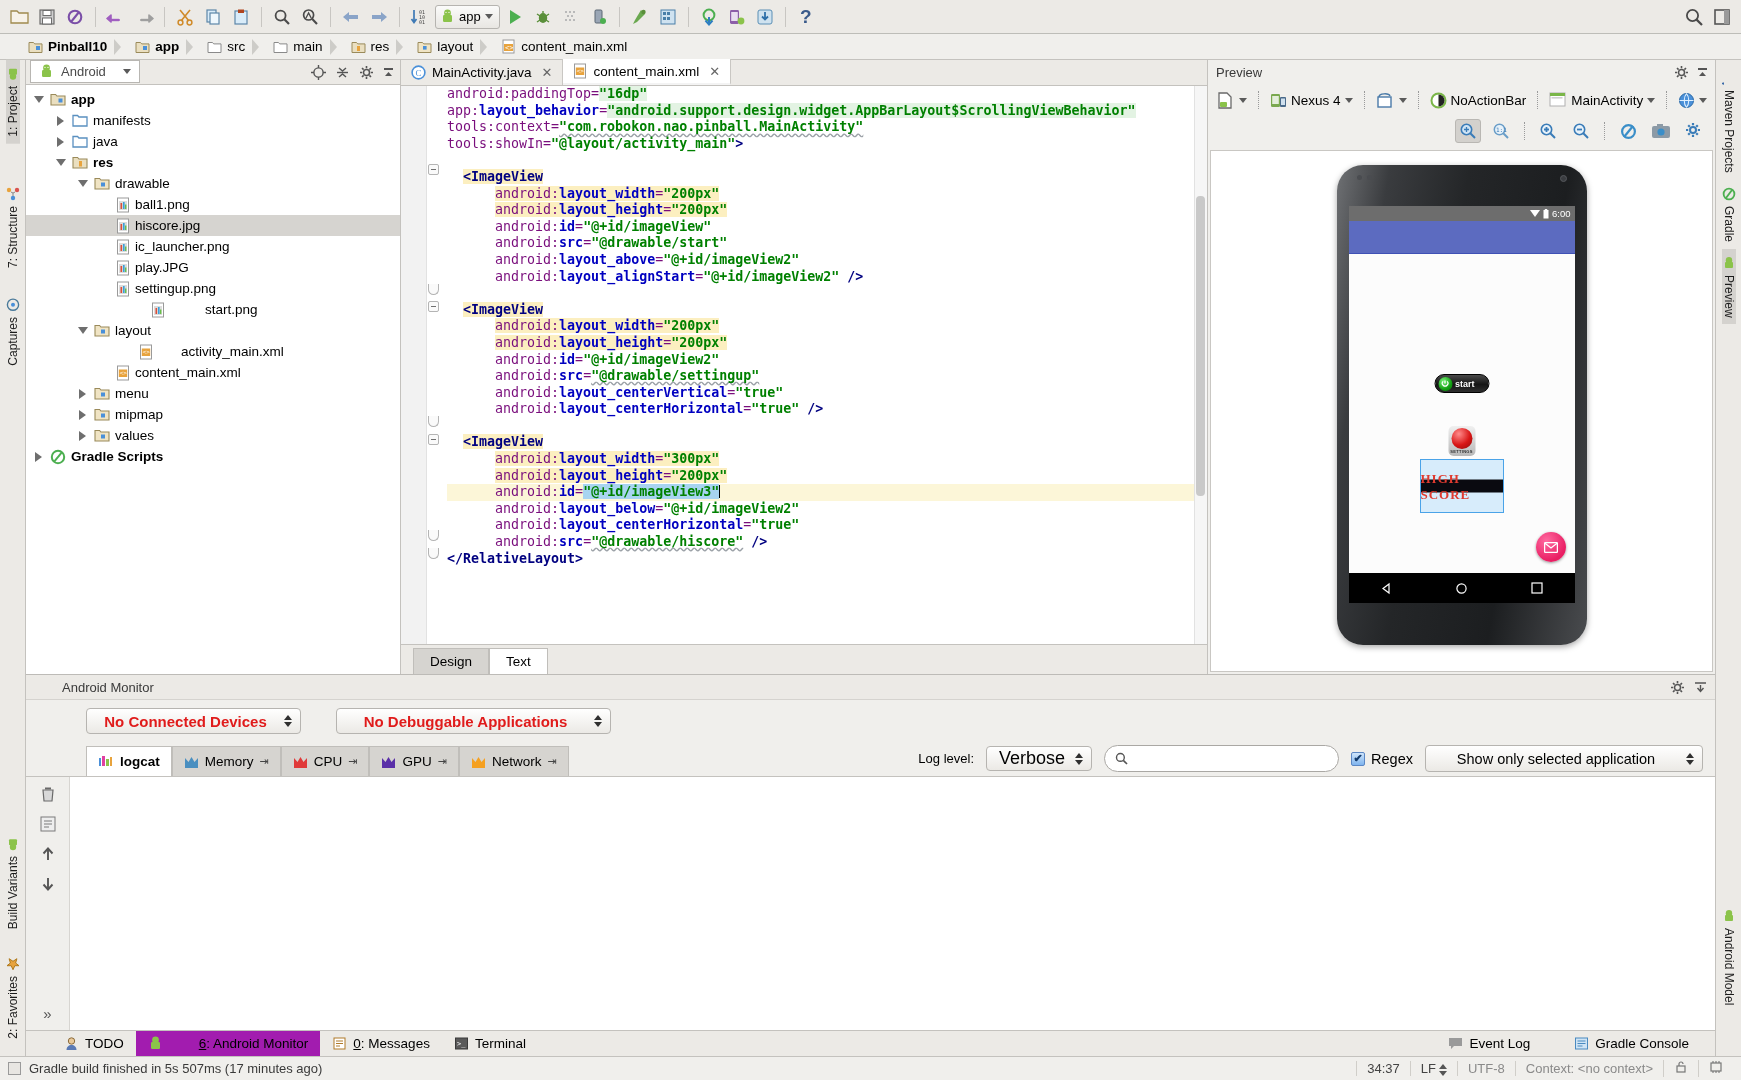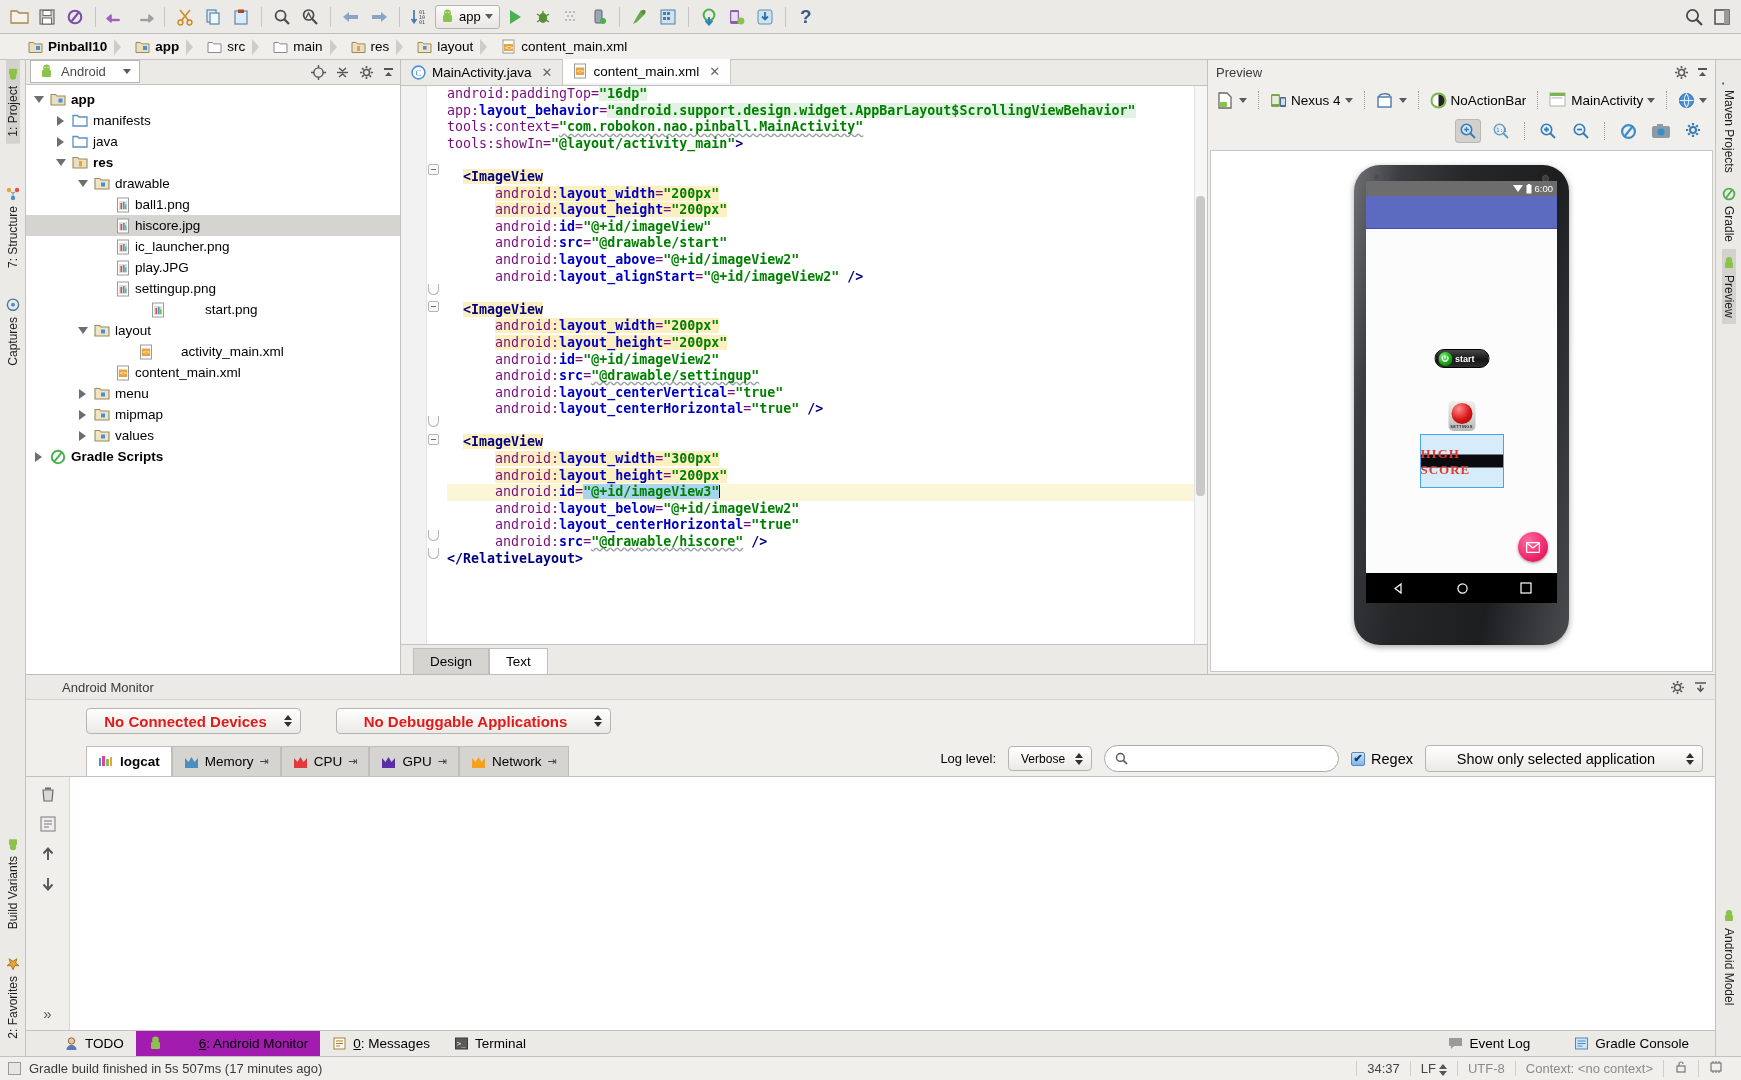--- a/index.html
+++ b/index.html
@@ -112,23 +112,23 @@
   .pvhead-icons { margin-left:auto; display:flex; align-items:center; gap:8px; padding-right:7px; }
   .pvtool { height:32px; display:flex; align-items:center; gap:4px; padding:0 4px; flex:0 0 32px; }
   .pvitem { display:flex; align-items:center; gap:4px; padding:2px 4px; font-size:13.5px; white-space:nowrap;}
   .dotsep { width:1px; height:18px; border-left:1px dotted #9a9a9a; margin:0 3px; }
   .pvtool2 { height:30px; display:flex; align-items:center; justify-content:flex-end; gap:7px; padding:0 8px; flex:0 0 30px; }
   .zbtn { width:26px;height:24px; display:flex;align-items:center;justify-content:center;border-radius:3px; }
   .zbtn.on { background:#d3d1cd; border:1px solid #b9b7b3; }
   .pvcanvas { flex:1 1 auto; background:#fff; margin:4px 2px 2px 2px; border:1px solid #c9c7c3; display:flex; align-items:flex-start; justify-content:center; padding-top:14px; overflow:hidden;}
 
   
-  .phone { width:215px; height:480px; border-radius:26px; position:relative;
+  .phone { width:250px; height:480px; border-radius:26px; position:relative;
     background:linear-gradient(100deg,#6f7174 0%, #3a3c3f 16%, #242628 40%, #1c1e20 70%, #4a4c4f 100%);
-    box-shadow:0 2px 6px rgba(0,0,0,.35); padding:16px 12px 42px 12px; }
+    box-shadow:0 2px 6px rgba(0,0,0,.35); padding:41px 12px 42px 12px; }
   .phone .screen { width:100%; height:100%; background:#fff; position:relative; overflow:hidden; }
   .statusbar { height:15px; background:#6d6d6d; display:flex; align-items:center; justify-content:flex-end; gap:3px; padding-right:4px; color:#fff; font-size:9.5px; }
   .appbar { height:33px; background:#5c6bc0; border-bottom:1px solid #3f51b5; }
   .content { position:relative; height:calc(100% - 48px - 30px); background:#fcfcfc; }
   .navbar { position:absolute; bottom:0; left:0; right:0; height:30px; background:#000; display:flex; align-items:center; justify-content:space-around; }
   .startbtn { position:absolute; left:50%; transform:translateX(-50%); top:120px; width:55px; height:19px; border-radius:10px;
      background:linear-gradient(#4a4a4a,#151515 55%,#2e2e2e); border:1px solid #000; display:flex; align-items:center; gap:3px; padding-left:3px; }
   .pwr { width:14px;height:14px;border-radius:50%;background:radial-gradient(circle at 35% 30%, #7bf07b, #12a012 60%, #0a6b0a); display:flex;align-items:center;justify-content:center; }
   .startlbl { color:#fff; font-size:9px; font-weight:bold; font-family:"Liberation Sans",sans-serif; }
   .setbtn { position:absolute; left:50%; transform:translateX(-50%); top:172px; width:27px; height:30px;
@@ -153,21 +153,21 @@
   .spin { position:absolute; right:8px; display:flex; flex-direction:column; gap:2px; }
   .sp-u { width:0;height:0;border-left:4px solid transparent;border-right:4px solid transparent;border-bottom:5px solid #2f2f2f; }
   .sp-d { width:0;height:0;border-left:4px solid transparent;border-right:4px solid transparent;border-top:5px solid #2f2f2f; }
   .monrow2 { height:34px; display:flex; align-items:flex-end; padding-left:60px; flex:0 0 34px; position:relative; }
   .mtab { height:30px; display:flex; align-items:center; gap:6px; padding:0 11px; font-size:13.5px;
      border:1px solid #c0beba; border-bottom:none; background:#d6d4d0; }
   .mtab.act { background:#fff; }
   .mtab .arrowout { font-size:11px; color:#444; }
   .monrow2 .rightctl { margin-left:auto; display:flex; align-items:center; gap:12px; padding:0 12px 4px 0; }
   .loglevel { height:25px; display:flex; align-items:center; justify-content:center; position:relative;
-     border:1px solid #b6b4b0; border-radius:4px; background:linear-gradient(#fff,#ebe9e5); font-size:12px; padding:0 26px 0 12px; }
+     border:1px solid #b6b4b0; border-radius:4px; background:linear-gradient(#fff,#ebe9e5); font-size:18px; padding:0 26px 0 12px; }
   .searchbox { width:235px; height:27px; border:1px solid #aaa8a4; border-radius:14px; background:#fff; display:flex; align-items:center; gap:6px; padding:0 10px; }
   .chk { width:14px;height:14px;border:1px solid #5b87c4;border-radius:2px;background:linear-gradient(#cfe5fb,#7fb4ee); display:flex;align-items:center;justify-content:center; color:#123a6b; font-size:11px; font-weight:bold;}
   .showsel { height:27px; min-width:278px; display:flex; align-items:center; justify-content:center; position:relative;
      border:1px solid #b6b4b0; border-radius:4px; background:linear-gradient(#fff,#ebe9e5); font-size:14.5px; padding:0 26px 0 10px;}
   .logarea { flex:1 1 auto; display:flex; min-height:0; background:#fff; border-top:1px solid #c4c2be; }
   .logicons { width:44px; flex:0 0 44px; background:#f0efec; border-right:1px solid #d7d5d1; display:flex; flex-direction:column; align-items:center; padding-top:8px; gap:12px; }
   .logtext { flex:1 1 auto; background:#fff; }
 
   
   .bottombar { height:26px; background:#eceae6; border-top:1px solid #c4c2be; display:flex; align-items:center; padding-left:26px; flex:0 0 26px; }

